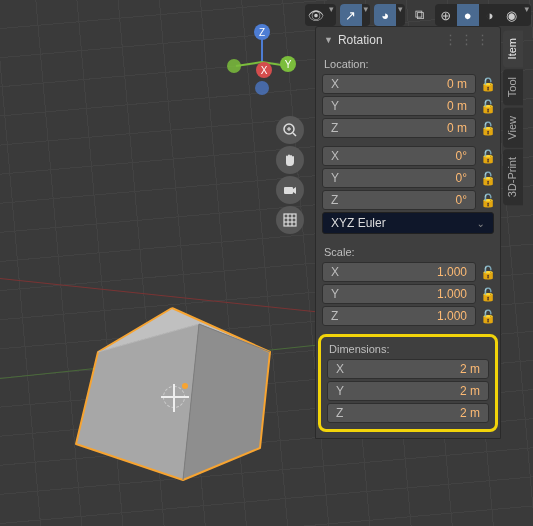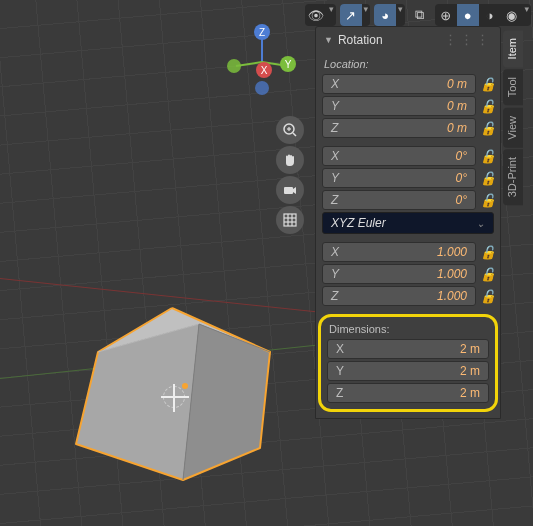--- a/index.html
+++ b/index.html
@@ -94,38 +94,38 @@
     position:absolute; left:315px; top:26px; width:186px;
     background:#3f3f3f; border:1px solid #2a2a2a; border-radius:3px 3px 0 0;
     padding-bottom:6px;
   }
   .panel-header {
     padding:5px 8px; color:#ddd; font-size:12px;
     display:flex; align-items:center; gap:5px;
   }
   .panel-header .tri { color:#aaa; font-size:9px; }
   .panel-header .drag { margin-left:auto; color:#666; font-size:13px; letter-spacing:3px; }
-  .group { padding:2px 6px 4px 6px;font-style:italic; }
+  .group { padding:2px 6px 4px 6px; }
   .group-title { color:#bfbfbf; font-size:11px; padding:4px 2px 4px 2px; }
   .row { display:flex; align-items:center; margin-bottom:2px; gap:4px; }
   .field {
     flex:1; height:20px; background:#545454; border:1px solid #2f2f2f; border-radius:3px;
     display:flex; align-items:center; padding:0 8px; color:#ddd; position:relative;
   }
   .field + .lock { color:#888; font-size:13px; width:14px; text-align:center; }
   .fld-label { color:#bdbdbd; }
   .fld-val { margin-left:auto; color:#fdba74; }
   .select {
     width:100%; height:22px; background:#0f172a; border:1px solid #202020; border-radius:3px;
     display:flex; align-items:center; padding:0 8px; color:#ddd;
   }
   .select .caret { margin-left:auto; color:#888; font-size:10px; }
 
   .highlight-box {
-    border:3px solid #f2d40a; border-radius:13px; padding:2px 2px 4px 2px;
+    border:3px solid #f2d40a; border-radius:8px; padding:2px 2px 4px 2px;
     margin:2px 2px 0 2px;
   }
 
   
   .side-tabs {
     position:absolute; left:503px; top:30px; width:20px;
     display:flex; flex-direction:column; gap:2px;
   }
   .vtab {
     writing-mode: vertical-rl; transform: rotate(180deg);
@@ -290,20 +290,21 @@
       </div>
     <div class="row">
         <div class="select">
           <span>XYZ Euler</span>
           <span class="caret">⌄</span>
         </div>
       </div>
   </div>
 
   <div class="group">
+    <div class="group-title">Scale:</div>
     <div class="row">
         <div class="field">
           <span class="fld-label">X</span>
           <span class="fld-val">1.000</span>
         </div>
         <span class="lock">🔓</span>
       </div>
     <div class="row">
         <div class="field">
           <span class="fld-label">Y</span>

